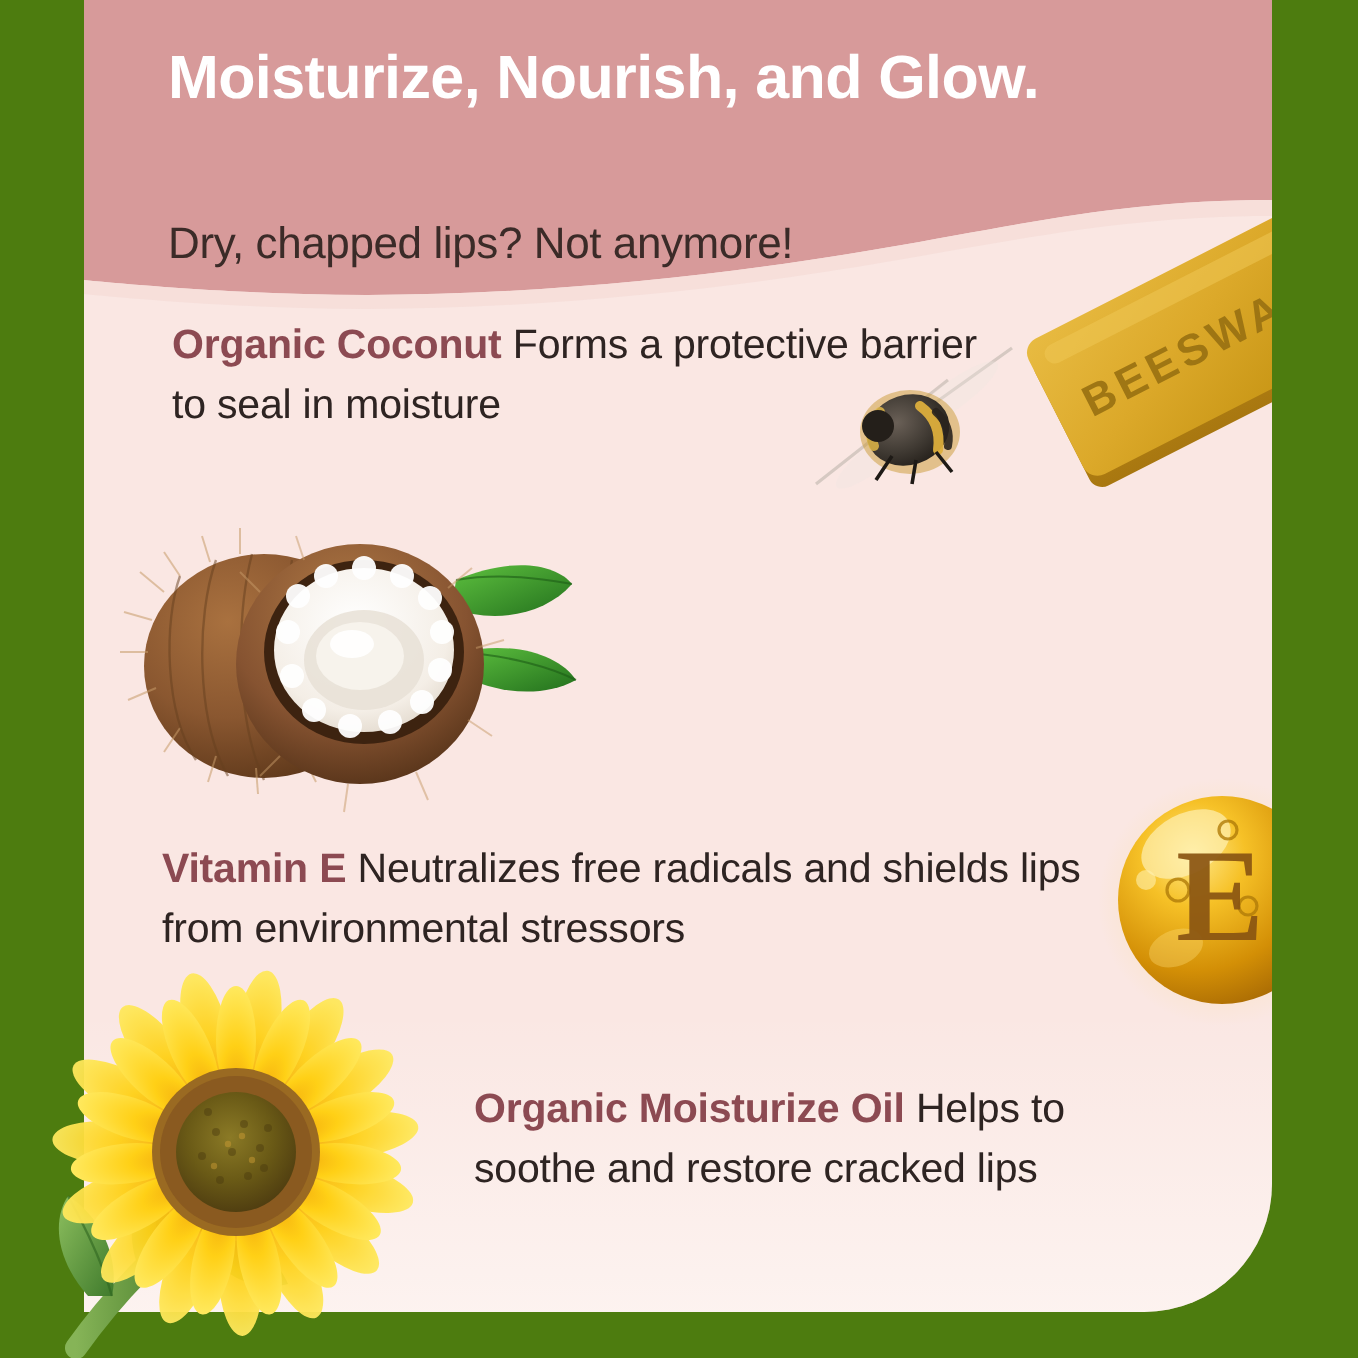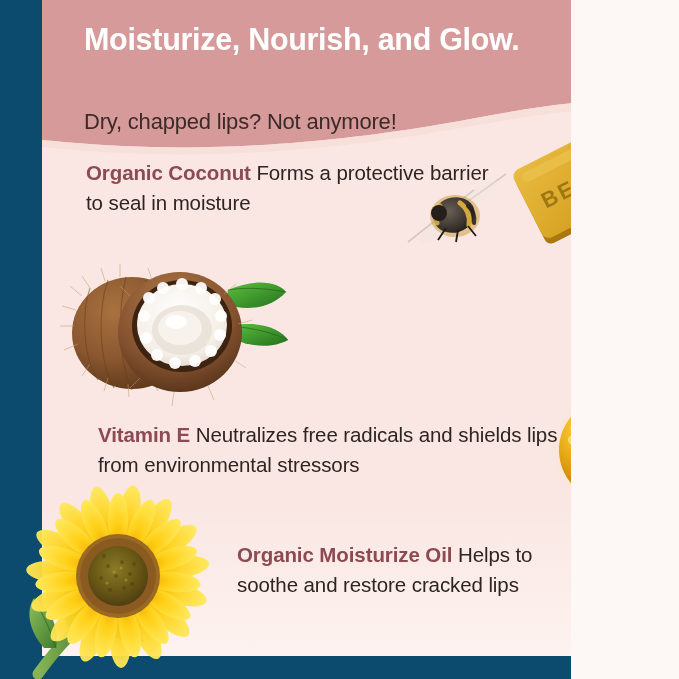--- a/index.html
+++ b/index.html
@@ -2,21 +2,21 @@
 <html><head>
 <meta charset="utf-8">
 <style>
   html,body{margin:0;padding:0;}
   body{
     width:679px;height:679px;overflow:hidden;
     background:#fdf8f5;
     font-family:"Liberation Sans", sans-serif;
     position:relative;
   }
-  #stage{position:absolute;inset:0;width:571px;height:679px;overflow:hidden;background:#0c4a6e;}
+  #stage{position:absolute;inset:0;width:679px;height:679px;overflow:hidden;background:#4d7c0f;}
 
   
   .panel{
     position:absolute;left:42px;top:0px;width:594px;height:656px;
     background:#fae7e3;
     border-radius:0 0 64px 0;
     overflow:hidden;
   }
   
   .panel-fade{
@@ -46,21 +46,21 @@
 
   
   .ing{
     position:absolute;z-index:6;
     font-size:20.5px;line-height:30px;color:#2e2422;
     letter-spacing:-0.1px;
   }
   .ing b{color:#8c4a52;font-weight:bold;}
   .ing-beeswax{left:44px;top:158px;width:420px;}
   .ing-coconut{left:211px;top:270px;width:350px;}
-  .ing-vite{left:56px;top:420px;width:470px;}
+  .ing-vite{left:39px;top:420px;width:470px;}
   .ing-sunflower{left:195px;top:540px;width:360px;}
 
   
   .beeswax-art{position:absolute;left:465px;top:110px;width:190px;height:150px;z-index:4;}
   
   .bee-art{position:absolute;left:360px;top:168px;width:115px;height:90px;z-index:5;}
   
   .coconut-art{position:absolute;left:18px;top:248px;width:235px;height:160px;z-index:4;}
   
   .vite-art{position:absolute;left:506px;top:388px;width:126px;height:126px;z-index:4;}

